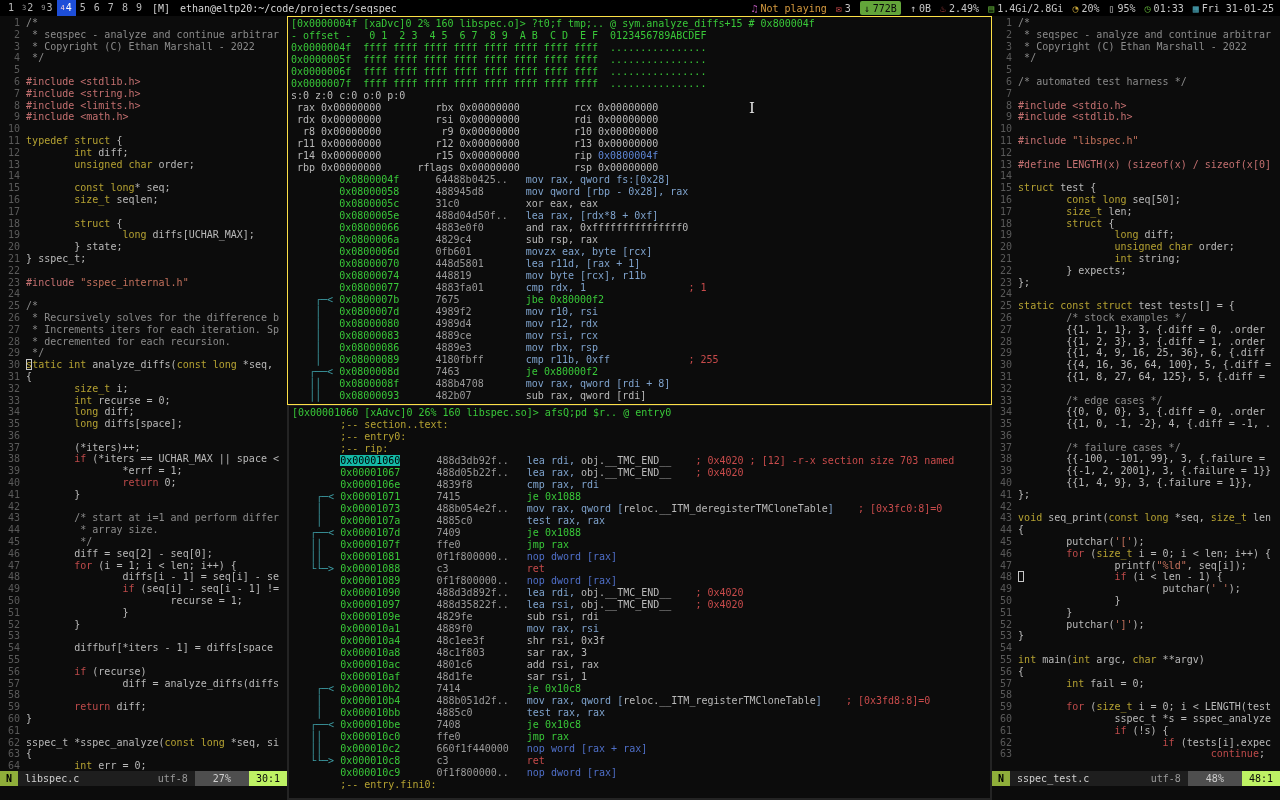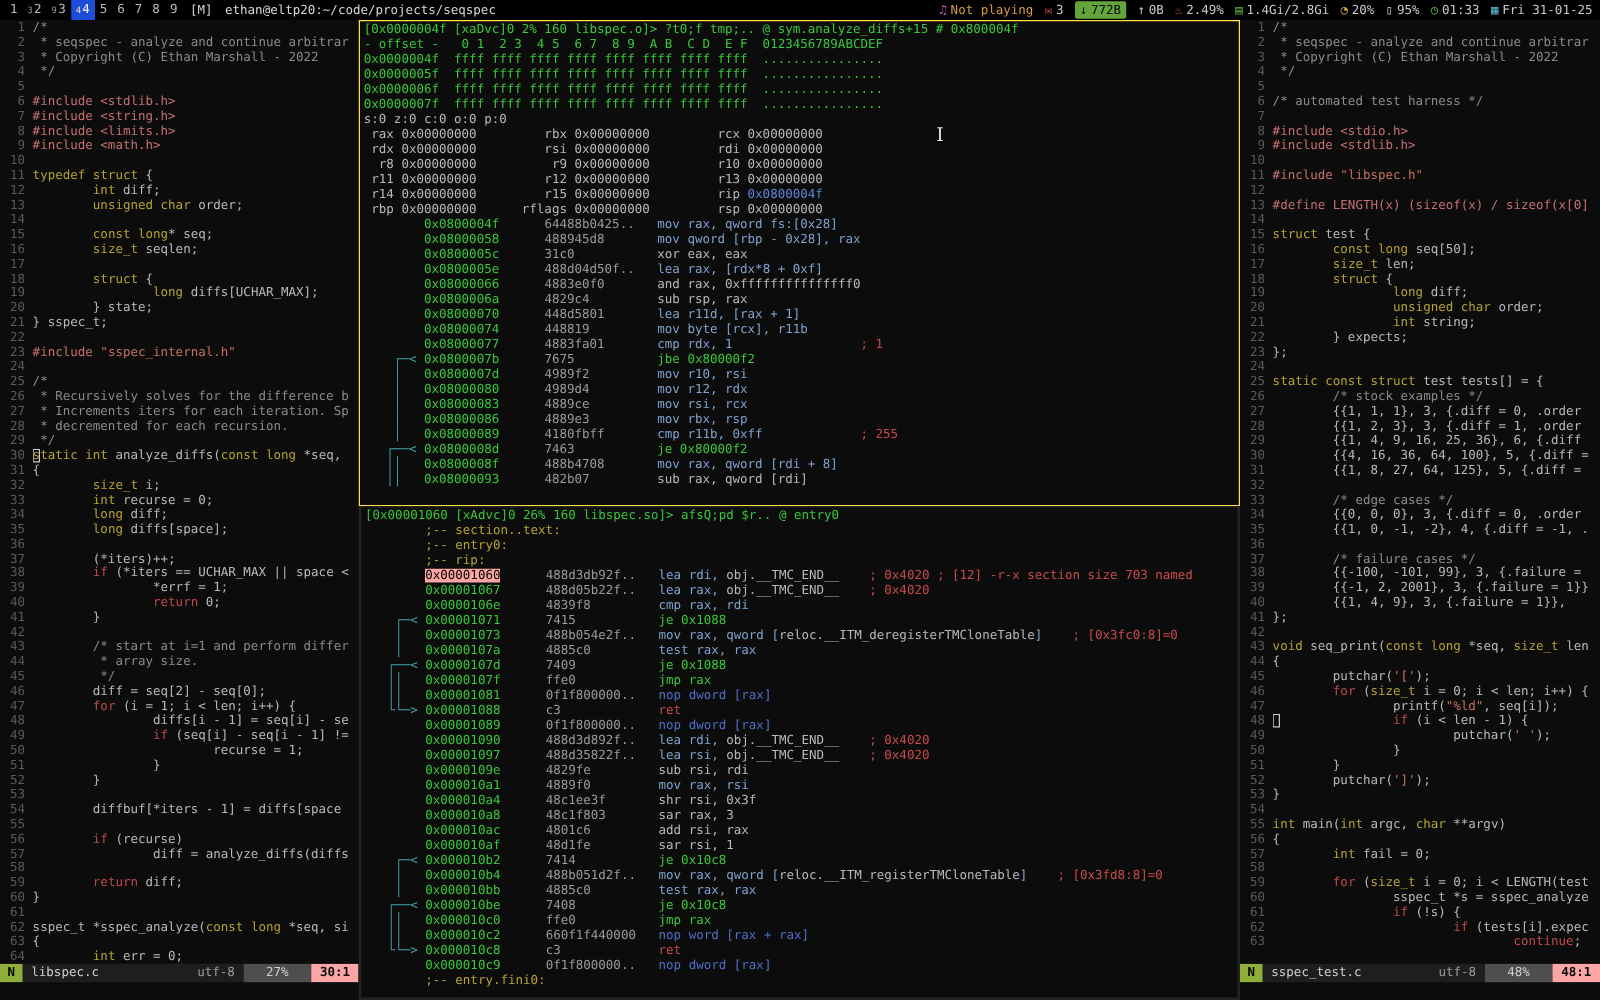--- a/index.html
+++ b/index.html
@@ -43,30 +43,30 @@
   .sg-n{color:#b9b9b9}
   .sg-g{color:#39c839}
   .sg-w{color:#b9b9b9}
   .sg-by{color:#9a9a9a}
   .sg-b{color:#7fa3cd}
   .sg-bl{color:#4f6fc8}
   .sg-r{color:#c84b4b}
   .sg-y{color:#b5a232}
   .sg-fl{color:#3fa0a8}
   .sg-bv{color:#5f87d7}
-  .sg-hl{background:#fca5a5;color:#000}
+  .sg-hl{background:#14b8a6;color:#000}
   .sg-cu{box-shadow:inset 0 0 0 1px #c8c8c8}
   
   .sl{height:15px;flex:0 0 15px;background:#1e1e1e;display:flex;align-items:stretch;line-height:15px;overflow:hidden}
   .sl-mode{background:#8fae3a;color:#000;font-weight:bold;padding:0 6px}
   .sl-file{padding:0 7px;color:#cfcfcf}
   .sl-sp{flex:1}
   .sl-enc{padding:0 7px;color:#9a9a9a}
   .sl-pct{background:#4e4e4e;color:#cfcfcf;padding:0 18px}
-  .sl-pos{background:#fca5a5;color:#0a0a0a;font-weight:bold;padding:0 7px}
+  .sl-pos{background:#bef264;color:#0a0a0a;font-weight:normal;padding:0 7px}
   .cmdline{height:14px;flex:0 0 14px;background:#0c0c0c}
   
   .ibeam{position:absolute;left:749px;top:101px;color:#e6e6e6;font-family:"DejaVu Serif",serif;font-size:15px;line-height:15px;text-shadow:0 0 1px #000;pointer-events:none}
 </style>
 </head>
 <body>
 
 <div class="screen">
 
   <div class="bar">
@@ -171,20 +171,21 @@
             <div class="row"><span class="sg-w">  r8 0x00000000          r9 0x00000000         r10 0x00000000</span></div>
             <div class="row"><span class="sg-w"> r11 0x00000000         r12 0x00000000         r13 0x00000000</span></div>
             <div class="row"><span class="sg-w"> r14 0x00000000         r15 0x00000000         rip </span><span class="sg-bv">0x0800004f</span></div>
             <div class="row"><span class="sg-w"> rbp 0x00000000      rflags 0x00000000         rsp 0x00000000</span></div>
             <div class="row"><span class="sg-fl">        </span><span class="sg-g">0x0800004f</span><span class="sg-by">      64488b0425..   </span><span class="sg-b">mov rax, qword fs:[0x28]</span></div>
             <div class="row"><span class="sg-fl">        </span><span class="sg-g">0x08000058</span><span class="sg-by">      488945d8       </span><span class="sg-b">mov qword [rbp - 0x28], rax</span></div>
             <div class="row"><span class="sg-fl">        </span><span class="sg-g">0x0800005c</span><span class="sg-by">      31c0           </span><span class="sg-w">xor eax, eax</span></div>
             <div class="row"><span class="sg-fl">        </span><span class="sg-g">0x0800005e</span><span class="sg-by">      488d04d50f..   </span><span class="sg-b">lea rax, [rdx*8 + 0xf]</span></div>
             <div class="row"><span class="sg-fl">        </span><span class="sg-g">0x08000066</span><span class="sg-by">      4883e0f0       </span><span class="sg-w">and rax, 0xfffffffffffffff0</span></div>
             <div class="row"><span class="sg-fl">        </span><span class="sg-g">0x0800006a</span><span class="sg-by">      4829c4         </span><span class="sg-w">sub rsp, rax</span></div>
+            <div class="row"><span class="sg-fl">        </span><span class="sg-g">0x0800006d</span><span class="sg-by">      0fb601         </span><span class="sg-b">movzx eax, byte [rcx]</span></div>
             <div class="row"><span class="sg-fl">        </span><span class="sg-g">0x08000070</span><span class="sg-by">      448d5801       </span><span class="sg-b">lea r11d, [rax + 1]</span></div>
             <div class="row"><span class="sg-fl">        </span><span class="sg-g">0x08000074</span><span class="sg-by">      448819         </span><span class="sg-b">mov byte [rcx], r11b</span></div>
             <div class="row"><span class="sg-fl">        </span><span class="sg-g">0x08000077</span><span class="sg-by">      4883fa01       </span><span class="sg-b">cmp rdx, 1</span><span class="sg-r">                 ; 1</span></div>
             <div class="row"><span class="sg-fl">    ┌─&lt; </span><span class="sg-g">0x0800007b</span><span class="sg-by">      7675           </span><span class="sg-g">jbe 0x80000f2</span></div>
             <div class="row"><span class="sg-fl">    │   </span><span class="sg-g">0x0800007d</span><span class="sg-by">      4989f2         </span><span class="sg-b">mov r10, rsi</span></div>
             <div class="row"><span class="sg-fl">    │   </span><span class="sg-g">0x08000080</span><span class="sg-by">      4989d4         </span><span class="sg-b">mov r12, rdx</span></div>
             <div class="row"><span class="sg-fl">    │   </span><span class="sg-g">0x08000083</span><span class="sg-by">      4889ce         </span><span class="sg-b">mov rsi, rcx</span></div>
             <div class="row"><span class="sg-fl">    │   </span><span class="sg-g">0x08000086</span><span class="sg-by">      4889e3         </span><span class="sg-b">mov rbx, rsp</span></div>
             <div class="row"><span class="sg-fl">    │   </span><span class="sg-g">0x08000089</span><span class="sg-by">      4180fbff       </span><span class="sg-b">cmp r11b, 0xff</span><span class="sg-r">             ; 255</span></div>
             <div class="row"><span class="sg-fl">   ┌──&lt; </span><span class="sg-g">0x0800008d</span><span class="sg-by">      7463           </span><span class="sg-g">je 0x80000f2</span></div>

